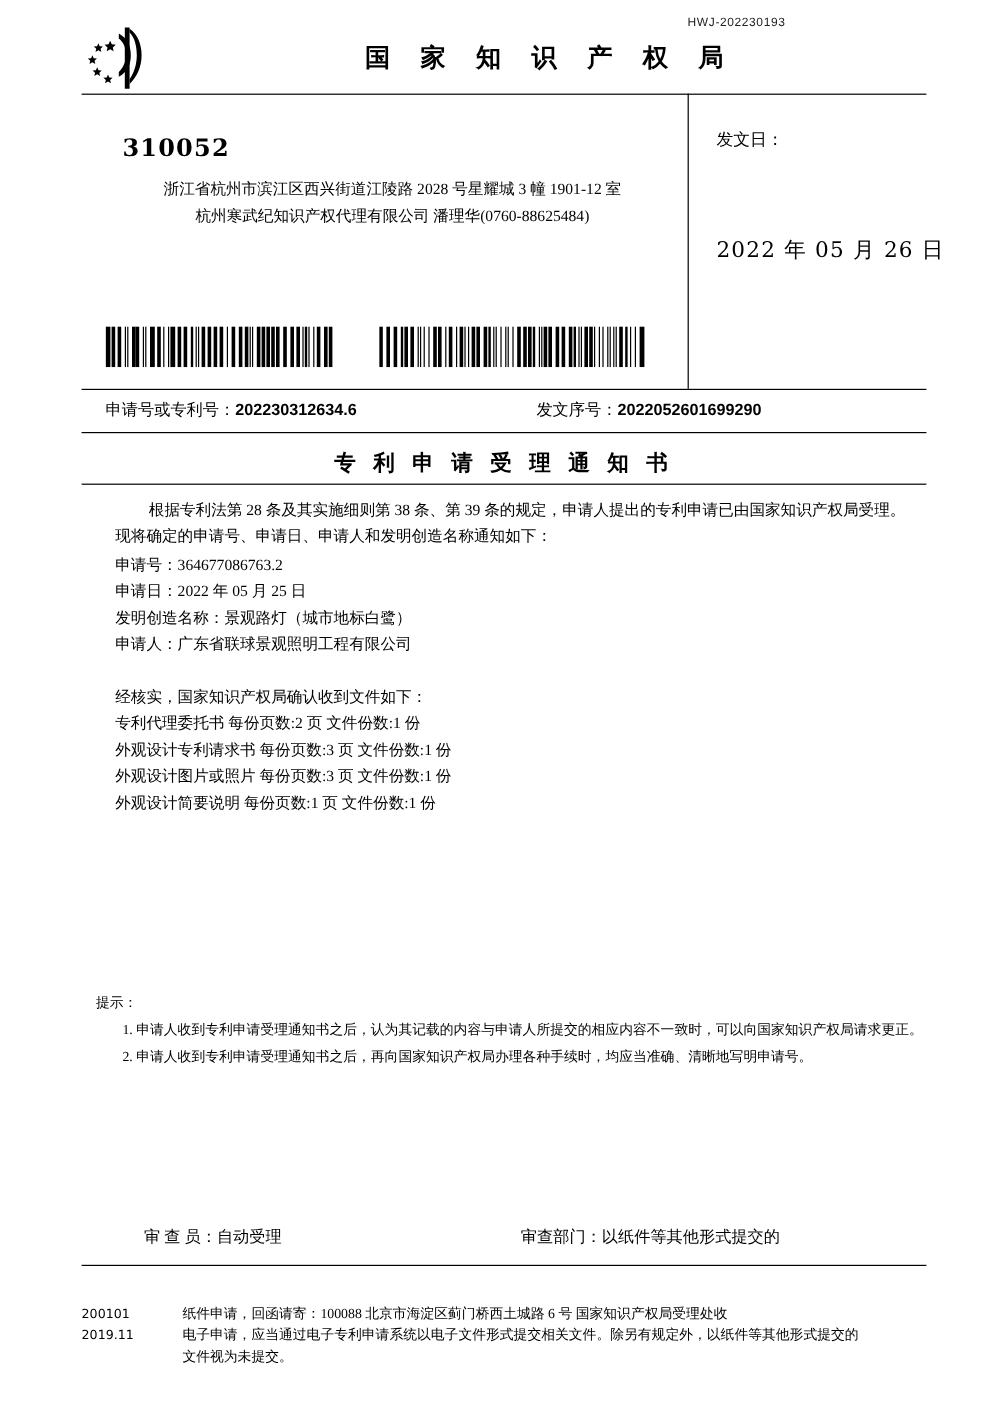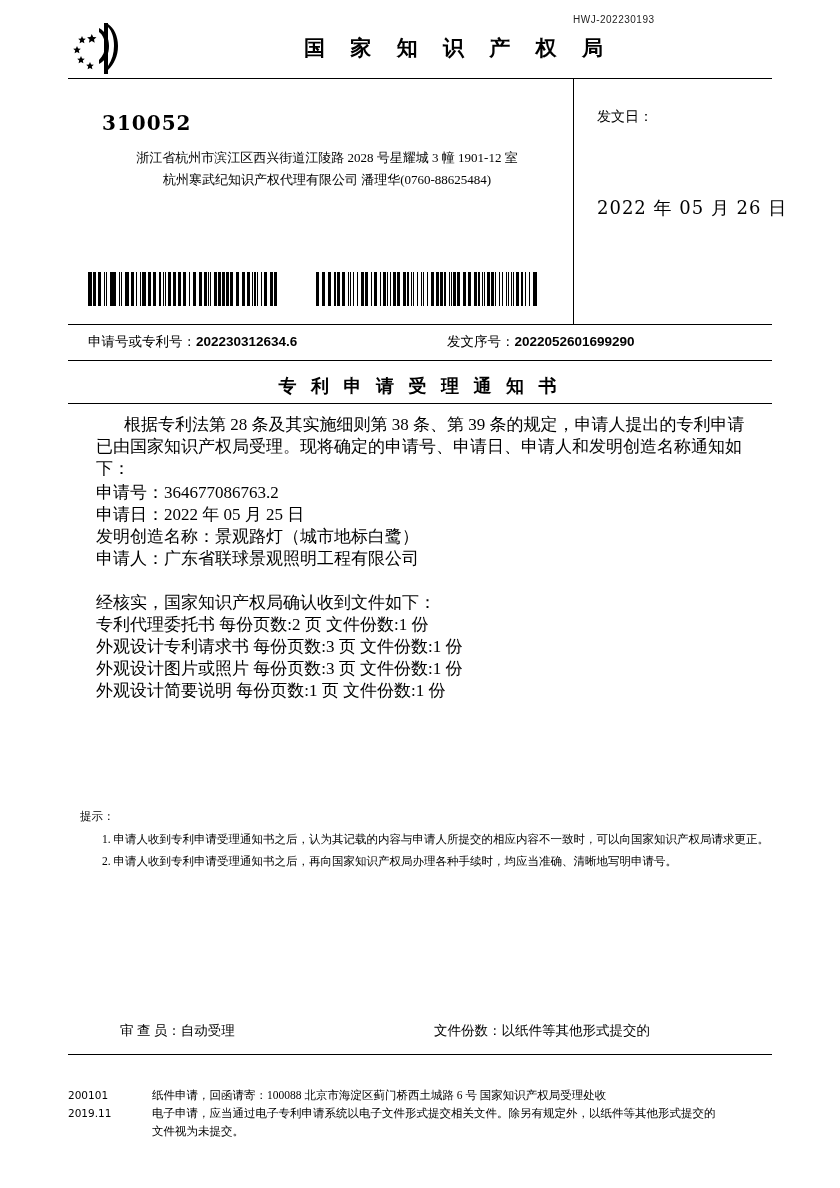--- a/index.html
+++ b/index.html
@@ -184,21 +184,21 @@
     top: 403px;
     width: 704px;
     border-top: 1.2px solid #000;
   }
   
   .body-block {
     position: absolute;
     left: 68px;
     top: 414px;
     width: 704px;
-    font-size: 17px;
+    font-size: 13px;
     line-height: 22px;
   }
   .para-indent {
     text-indent: 28px;
     padding: 0 14px 0 28px;
     margin: 0 0 2px 0;
   }
   .info-list {
     margin: 0;
     padding: 0 0 0 28px;
@@ -208,21 +208,21 @@
   .gap { height: 22px; }
   
   .tips {
     position: absolute;
     left: 80px;
     top: 806px;
     width: 690px;
     font-size: 11.5px;
     line-height: 21px;
   }
-  .tips .tip-head { margin-bottom: 2px; }
+  .tips .tip-head { margin-bottom: 2px; margin-top: 20px; }
   .tips ol {
     margin: 0;
     padding-left: 0;
     list-style: none;
   }
   .tips li {
     text-indent: 22px;
     margin-bottom: 1px;
   }
   
@@ -558,21 +558,21 @@
       <li>1. 申请人收到专利申请受理通知书之后，认为其记载的内容与申请人所提交的相应内容不一致时，可以向国家知识产权局请求更正。</li>
       <li>2. 申请人收到专利申请受理通知书之后，再向国家知识产权局办理各种手续时，均应当准确、清晰地写明申请号。</li>
     </ol>
   </div>
 
   <div class="sig-row">
     <div class="sig-examiner">
       <span>审 查 员：</span><span>自动受理</span>
     </div>
     <div class="sig-dept">
-      <span>文件份数：</span><span>以纸件等其他形式提交的</span>
+      <span>审查部门：</span><span>以纸件等其他形式提交的</span>
     </div>
   </div>
 
   <div class="rule-5"></div>
 
   <div class="footer">
     <div class="codes">
       <div>200101</div>
       <div>2019.11</div>
     </div>

